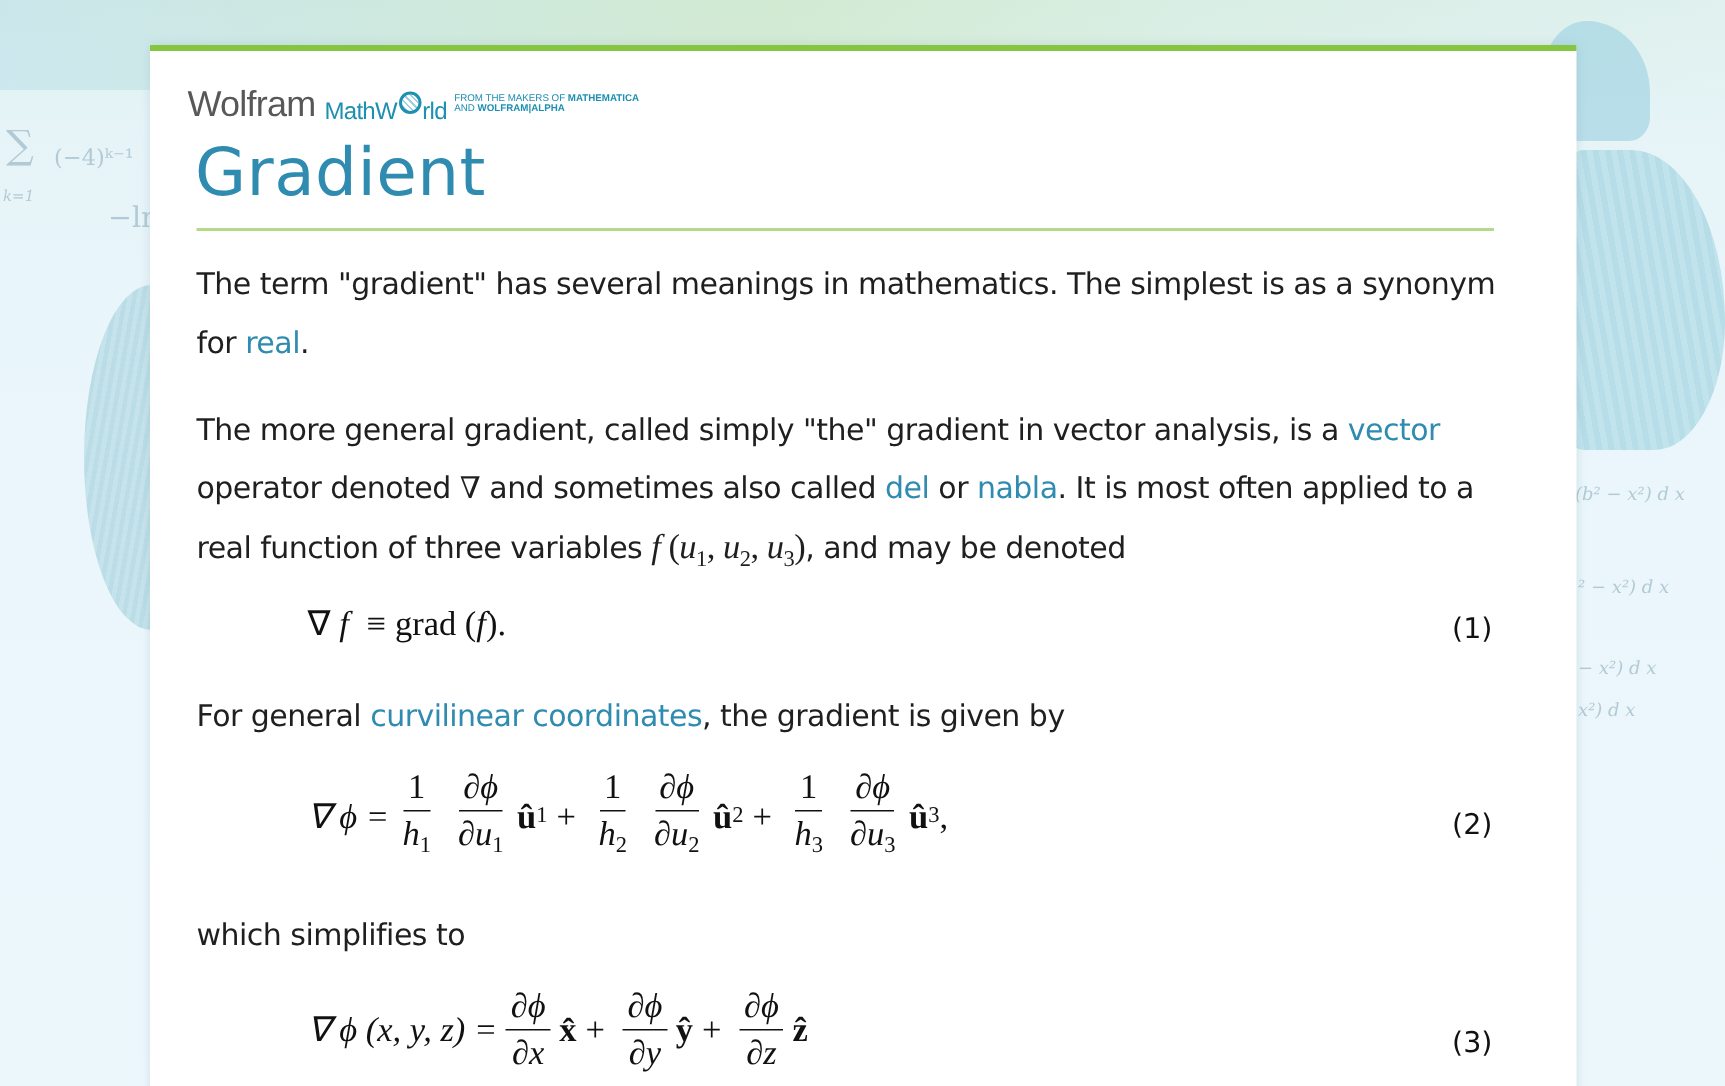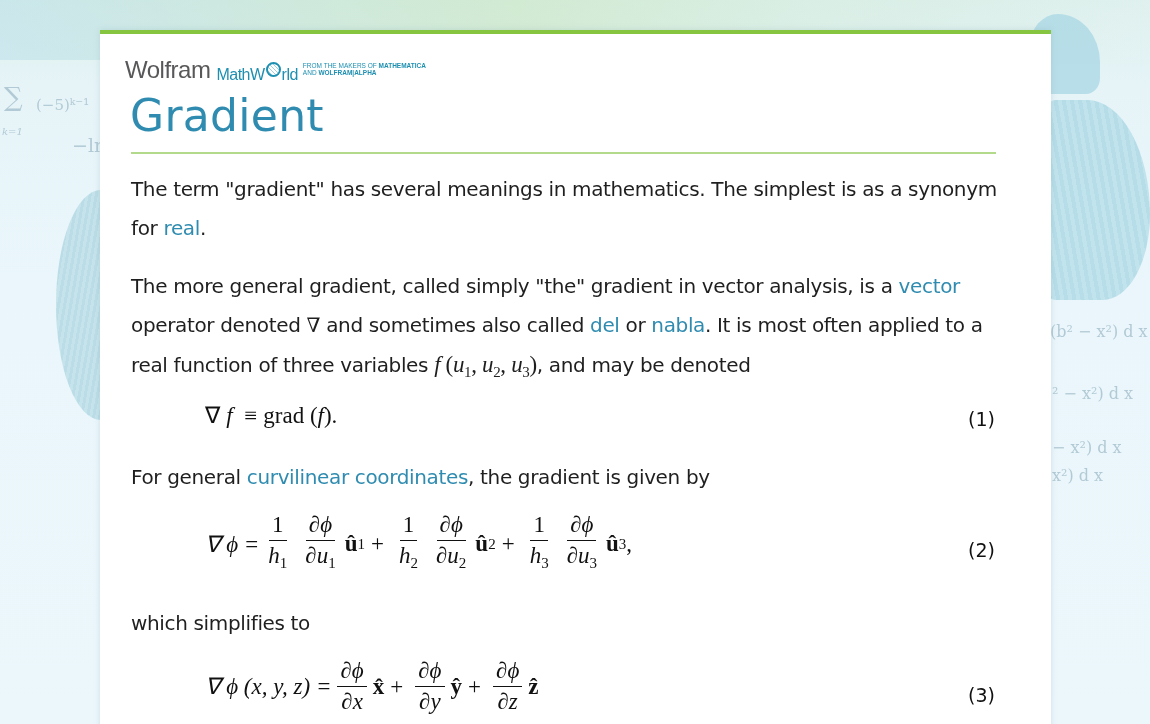--- a/index.html
+++ b/index.html
@@ -12,21 +12,21 @@
     position: absolute; left: 0; top: 0; width: 1150px; height: 60px;
     background: linear-gradient(90deg, rgba(190,225,235,0.6) 0%, rgba(205,232,200,0.7) 45%, rgba(215,238,225,0.6) 70%, rgba(230,244,248,0.3) 100%);
   }
   .bg-formula {
     position: absolute; color: #a9c3cf; font-family: "DejaVu Serif", serif; opacity: 0.85;
   }
   .bg-sum { left: 4px; top: 82px; font-size: 26px; }
   .bg-sum-exp { left: 36px; top: 96px; font-size: 15px; }
   .bg-sum-sub { left: 2px; top: 126px; font-size: 10px; font-style: italic; }
   .bg-ln { left: 72px; top: 134px; font-size: 19px; }
-  .bg-int { font-size: 16px; }
+  .bg-int { font-size: 12px; font-style: italic; }
   .bg-shape-left {
     position: absolute; left: 56px; top: 190px; width: 90px; height: 230px;
     border-radius: 60% 0 0 60%;
     background: repeating-linear-gradient(100deg, #b6dbe4 0 3px, #a7d2de 3px 6px);
     opacity: 0.7;
   }
   .bg-shape-right1 {
     position: absolute; left: 1030px; top: 14px; width: 70px; height: 80px;
     border-radius: 40% 60% 20% 20%;
     background: #a8d7e4; opacity: 0.75;
@@ -96,21 +96,21 @@
   .frac .den { padding: 2px 3px 0 3px; line-height: 26px; }
   .it { font-style: italic; }
   .op { margin: 0 6px; }
   .hatvec { font-weight: bold; position: relative; }
 </style>
 </head>
 <body>
 
 <div class="bg-top"></div>
 <div class="bg-formula bg-sum">∑</div>
-<div class="bg-formula bg-sum-exp">(−5)ᵏ⁻¹</div>
+<div class="bg-formula bg-sum-exp">(−4)ᵏ⁻¹</div>
 <div class="bg-formula bg-sum-sub">k=1</div>
 <div class="bg-formula bg-ln">−ln</div>
 <div class="bg-shape-left"></div>
 <div class="bg-shape-right1"></div>
 <div class="bg-shape-right2"></div>
 <div class="bg-formula bg-int" style="left:1050px;top:322px;">(b² − x²)  d x</div>
 <div class="bg-formula bg-int" style="left:1052px;top:384px;">² − x²)  d x</div>
 <div class="bg-formula bg-int" style="left:1052px;top:438px;text-align:right;">− x²)  d x</div>
 <div class="bg-formula bg-int" style="left:1052px;top:466px;">x²)  d x</div>
 

